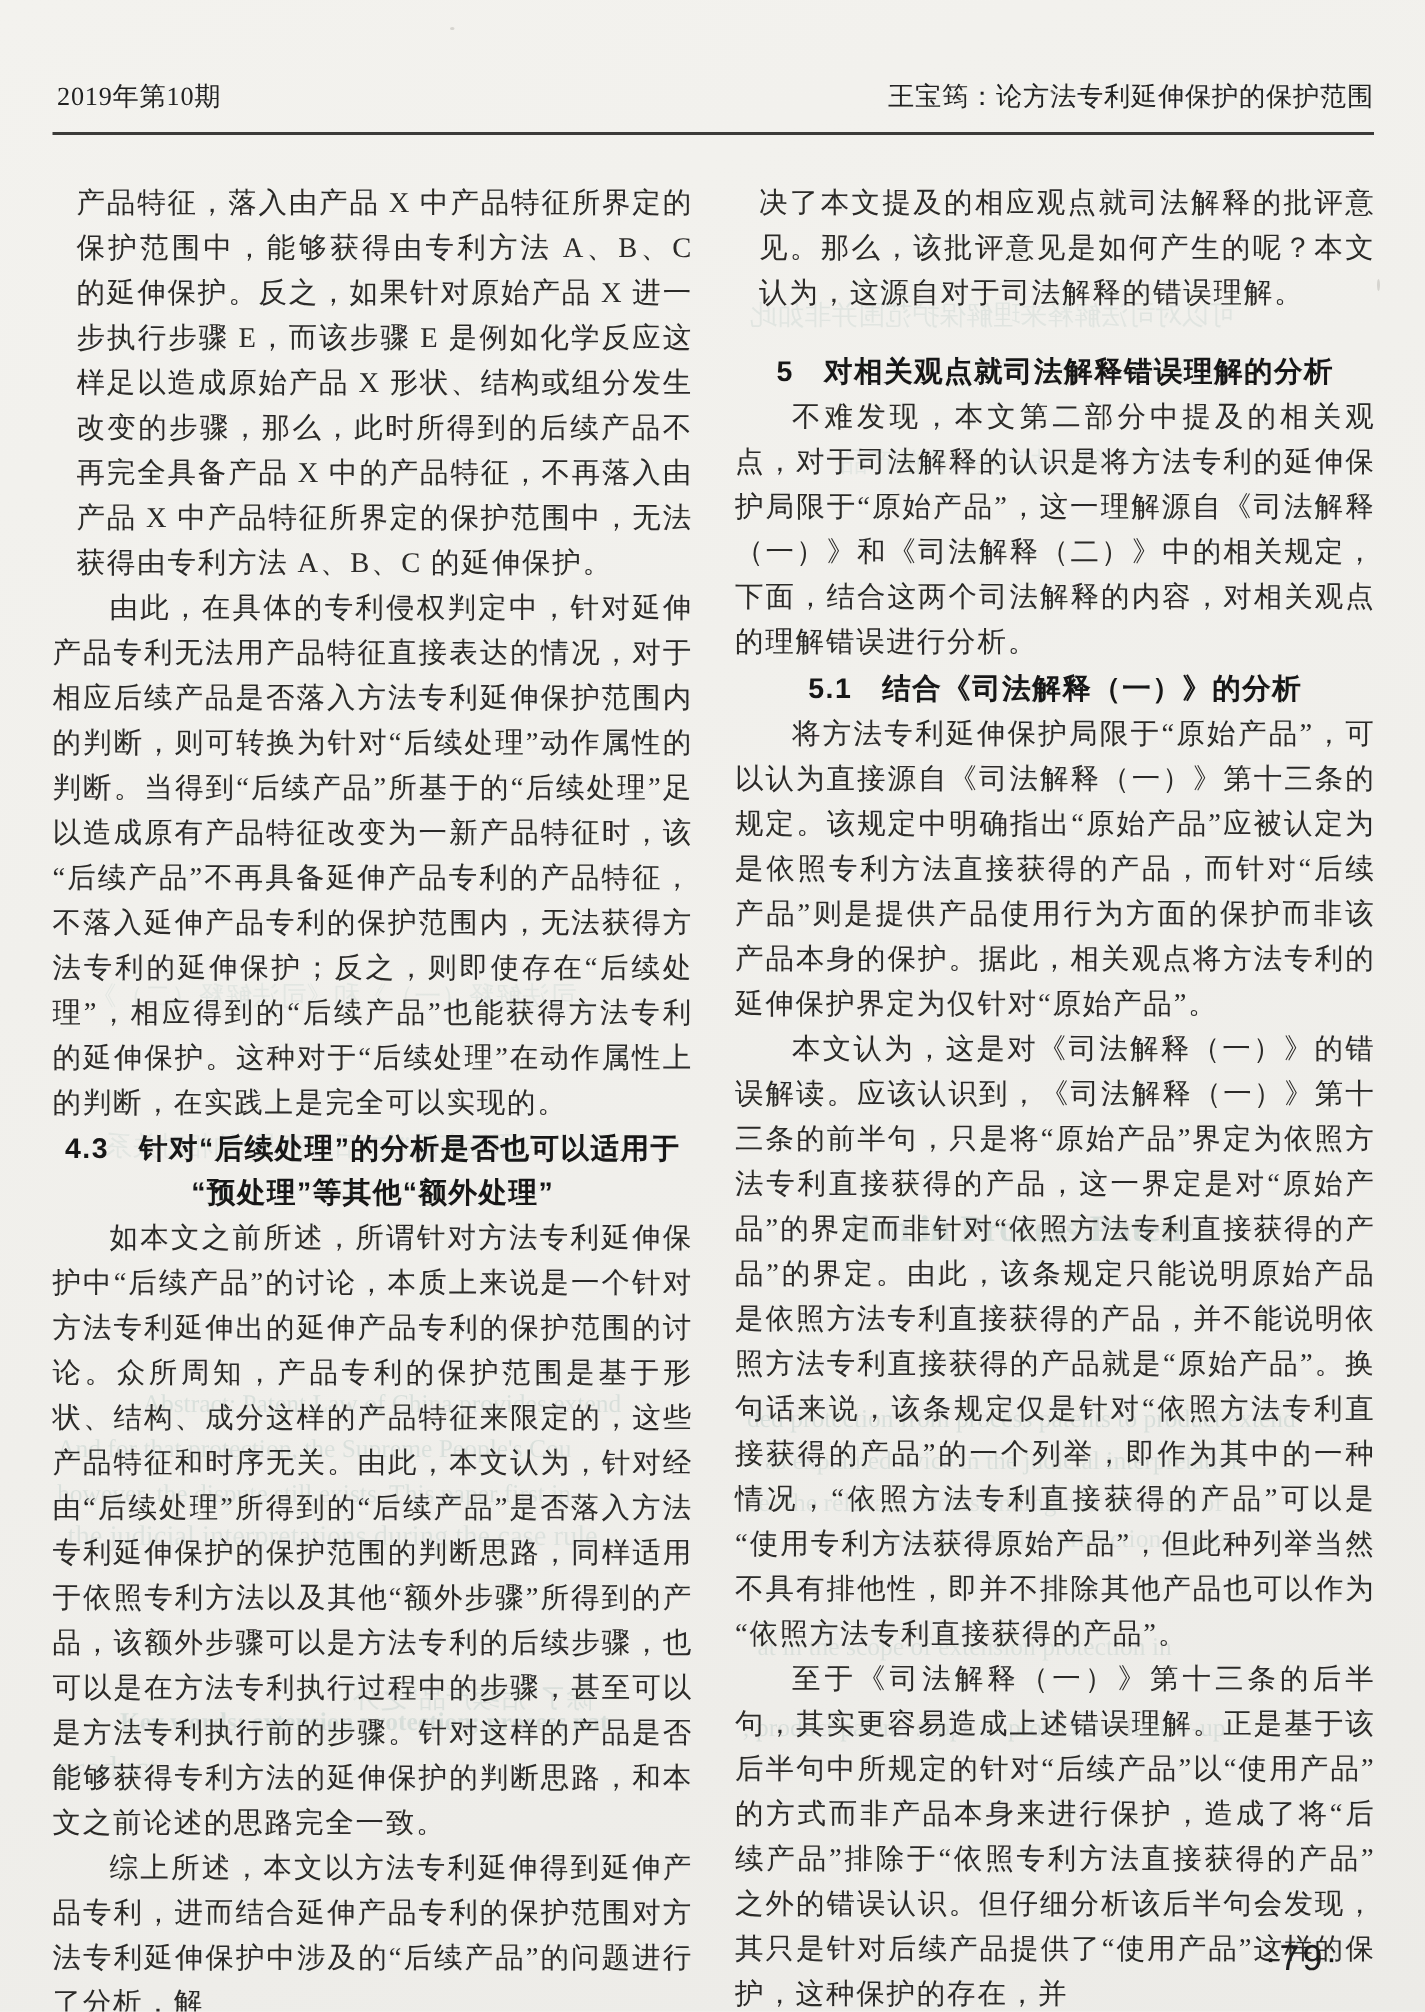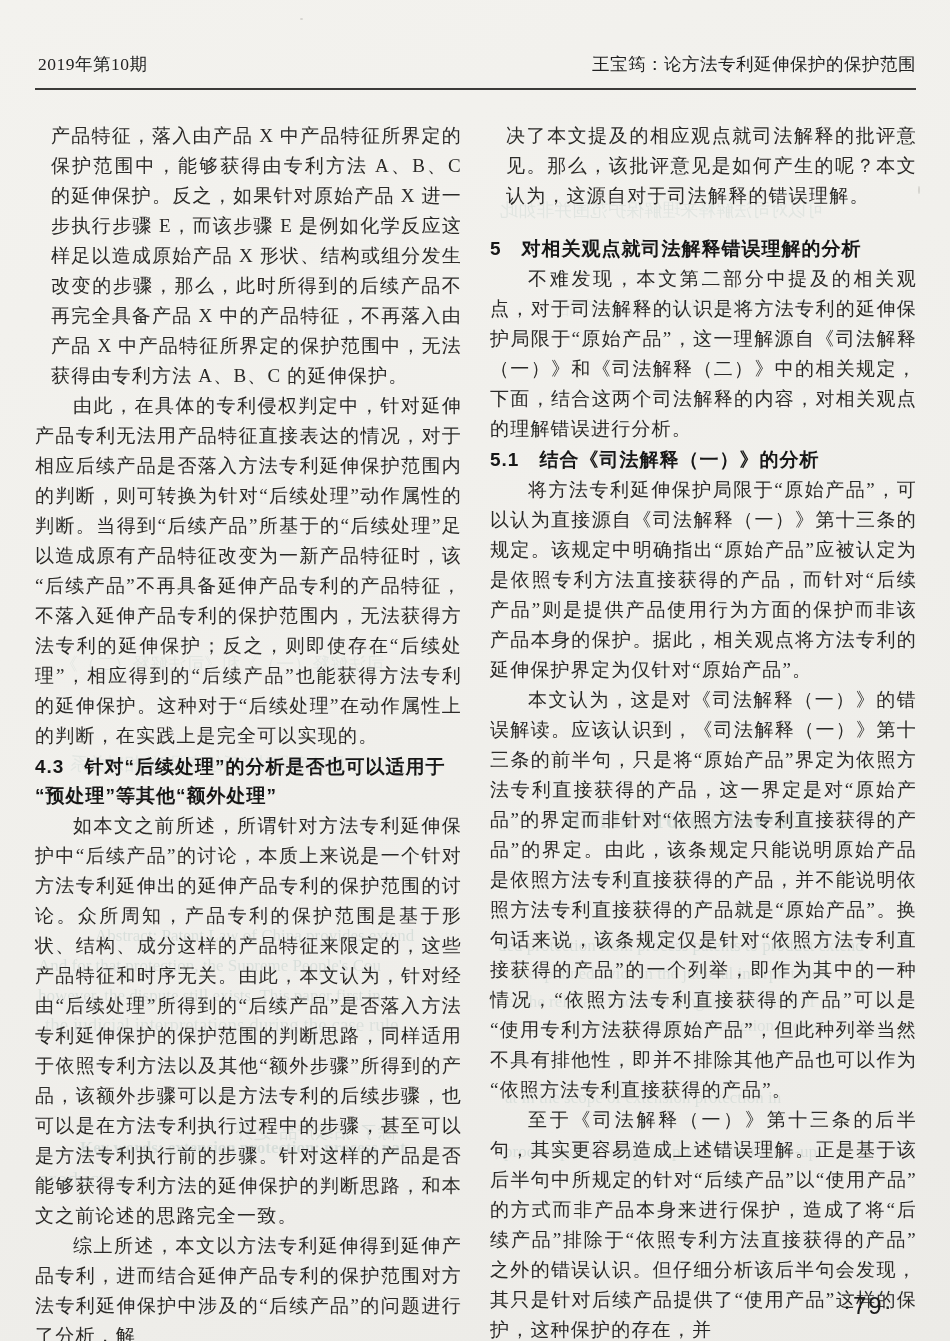--- a/index.html
+++ b/index.html
@@ -33,21 +33,21 @@
     text-align: justify; color: #2b2a28;
   }
   .col-left  { left: 35px; }
   .col-right { left: 490px; }
   .para { margin: 0; text-indent: 2em; }
   .para.no-indent { text-indent: 0; margin-left: 16px; }
   .sec-heading {
     margin: 1px 0;
     font-family: "Liberation Sans", "DejaVu Sans", sans-serif;
     font-weight: bold; font-size: 19px; line-height: 29px;
-    letter-spacing: 1px; color: #171717; text-align: left; text-indent: 0;
+    letter-spacing: 1px; color: #171717; text-align: center; text-indent: 0;
   }
   .sec-heading.gap-above { margin-top: 23px; }
   
   .page-number {
     position: absolute; top: 1292px; left: 843px;
     font-size: 24px; letter-spacing: 2px; color: #1c1c1c;
     font-family: "Liberation Sans", "DejaVu Sans", sans-serif;
   }
   
   .ghost-layer { position: absolute; inset: 0; pointer-events: none; }

